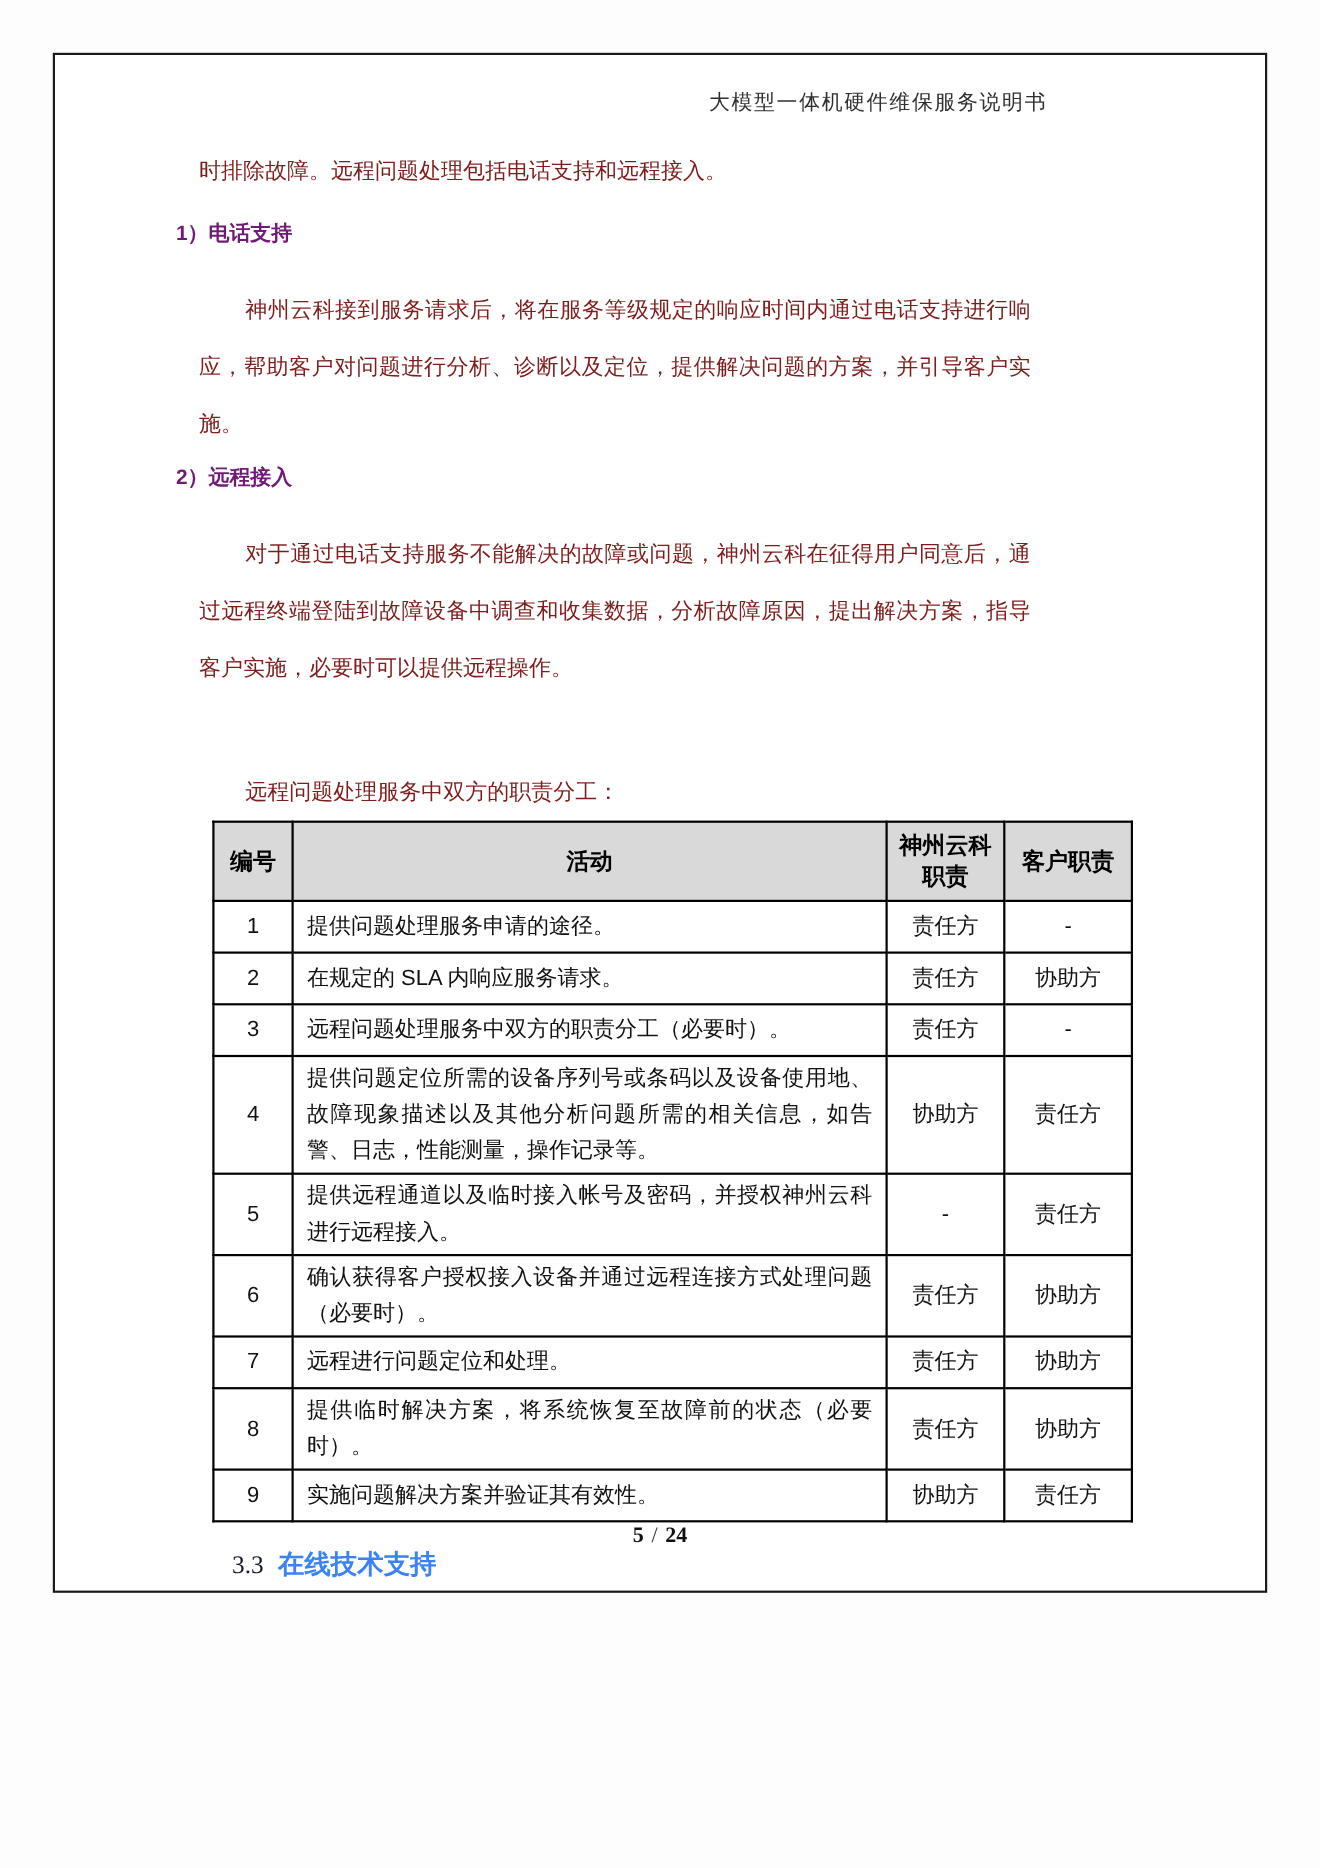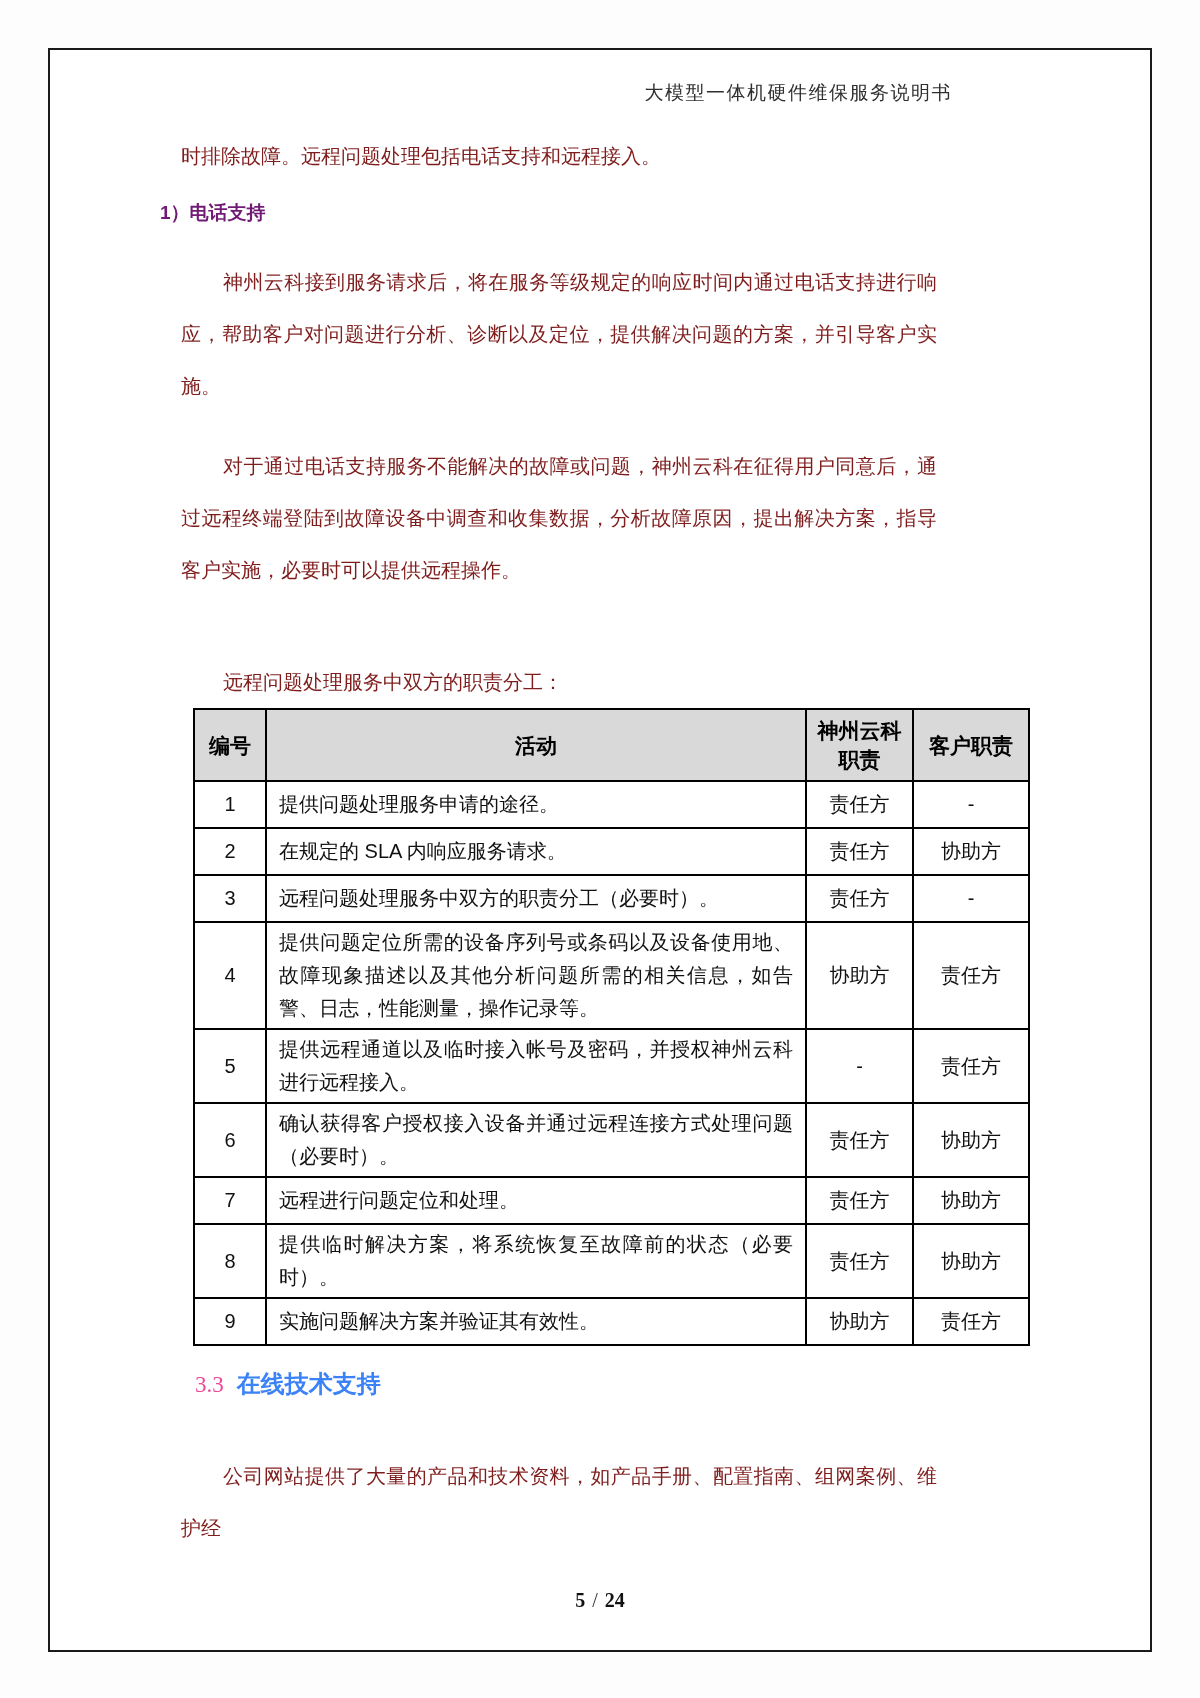--- a/index.html
+++ b/index.html
@@ -7,21 +7,21 @@
     width: 1200px; height: 1698px;
     background: #fdfdfd;
     font-family: "Liberation Sans", sans-serif;
     color: #000;
     position: relative;
     overflow: hidden;
   }
   .page-frame {
     position: absolute;
     left: 48px; top: 48px;
-    width: 1104px; height: 1604px;
+    width: 1104px; height: 1400px;
     border: 2px solid #1a1a1a;
     background: #fff;
     box-sizing: border-box;
     overflow: hidden;
   }
   .doc-header {
     margin: 30px 198px 0 0;
     text-align: right;
     font-family: "Liberation Serif", serif;
     font-size: 19px;
@@ -67,21 +67,22 @@
     color: #000;
   }
   .resp-table th.th-vendor { white-space: pre-line; }
   .resp-table td { font-size: 20px; color: #111; }
   .cell-center { text-align: center; padding: 6px 4px; line-height: 33px; }
   .cell-activity { text-align: justify; padding: 3px 12px; line-height: 33px; }
   .section-heading { margin: 22px 0 0 145px; }
   .section-number {
     font-family: "Liberation Serif", serif;
     font-size: 23px;
-    color: #ec4899;
+    color: #0f172a;
+    margin-left: 16px;
   }
   .section-title {
     font-size: 24px;
     font-weight: bold;
     margin-left: 13px;
     color: #3b82f6;
   }
   .closing-p { margin-top: 50px; }
   .page-footer {
     position: absolute;
@@ -100,20 +101,21 @@
 <div class="page-frame">
 
   <div class="doc-header">大模型一体机硬件维保服务说明书</div>
 
   <p class="p intro-p">时排除故障。远程问题处理包括电话支持和远程接入。</p>
 
   <div class="num-heading">1）电话支持</div>
 
   <p class="p indent para-phone">神州云科接到服务请求后，将在服务等级规定的响应时间内通过电话支持进行响应，帮助客户对问题进行分析、诊断以及定位，提供解决问题的方案，并引导客户实施。</p>
 
+  <div class="num-heading heading-remote">2）远程接入</div>
 
   <p class="p indent para-remote">对于通过电话支持服务不能解决的故障或问题，神州云科在征得用户同意后，通过远程终端登陆到故障设备中调查和收集数据，分析故障原因，提出解决方案，指导客户实施，必要时可以提供远程操作。</p>
 
   <p class="p indent table-intro">远程问题处理服务中双方的职责分工：</p>
 
   <table class="resp-table">
     <colgroup>
       <col style="width:72px">
       <col style="width:540px">
       <col style="width:107px">

